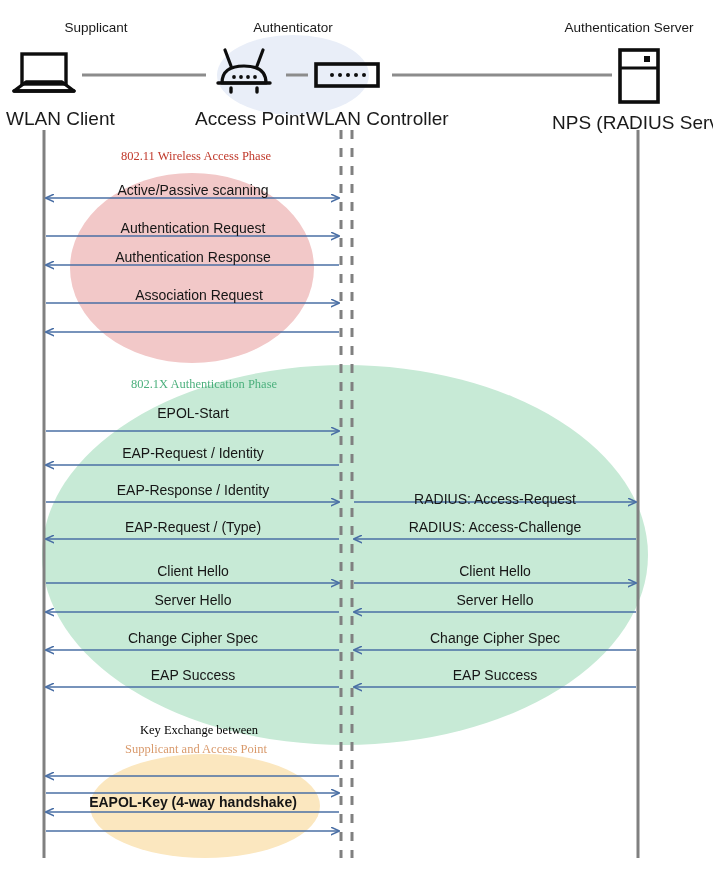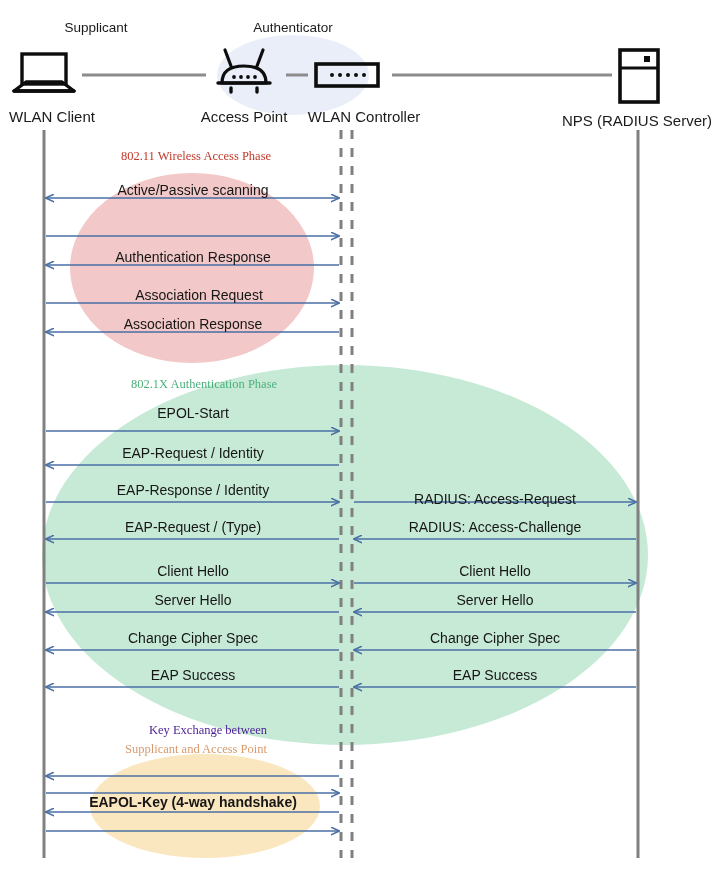--- a/index.html
+++ b/index.html
@@ -28,24 +28,25 @@
   }
   .actor-title {
     position: absolute;
     font-size: 13.5px;
     color: #1a1a1a;
     white-space: nowrap;
     text-align: center;
   }
   .actor-caption {
     position: absolute;
-    font-size: 15px;
+    font-size: 19px;
     color: #1a1a1a;
     white-space: nowrap;
     text-align: center;
+    padding-left: 6px;
   }
   .phase-label {
     position: absolute;
     font-size: 12.5px;
     font-weight: normal;
     white-space: nowrap;
     text-align: center;
     line-height: 19px;
     font-family: Liberation Serif, serif;
   }
@@ -148,35 +149,36 @@
     <line x1="354" y1="687" x2="636" y2="687" stroke="#4a6fa5" stroke-width="1.6" marker-start="url(#arrowL)"></line>
 
     <line x1="46" y1="776" x2="339" y2="776" stroke="#4a6fa5" stroke-width="1.6" marker-start="url(#arrowL)"></line>
     <line x1="46" y1="793" x2="339" y2="793" stroke="#4a6fa5" stroke-width="1.6" marker-end="url(#arrowR)"></line>
     <line x1="46" y1="812" x2="339" y2="812" stroke="#4a6fa5" stroke-width="1.6" marker-start="url(#arrowL)"></line>
     <line x1="46" y1="831" x2="339" y2="831" stroke="#4a6fa5" stroke-width="1.6" marker-end="url(#arrowR)"></line>
   </svg>
 
   <div class="actor-title" style="left:0px; top:20px; width:96px;padding-left:48px;">Supplicant</div>
   <div class="actor-title" style="left:225px; top:20px; width:136px;">Authenticator</div>
+  <div class="actor-title" style="left:545px; top:20px; width:168px;">Authentication Server</div>
 
   <div class="actor-caption" style="left:0px; top:108px; width:104px;">WLAN Client</div>
   <div class="actor-caption" style="left:189px; top:108px; width:110px;">Access Point</div>
   <div class="actor-caption" style="left:300px; top:108px; width:128px;">WLAN Controller</div>
   <div class="actor-caption" style="left:546px; top:112px; width:166px;text-align:right;">NPS (RADIUS Server)</div>
 
   <div class="phase-label" style="left:66px; top:147px; width:260px; color:#c0392b;">802.11 Wireless Access Phase</div>
   <div class="phase-label" style="left:74px; top:375px; width:260px; color:#4cb07d;">802.1X Authentication Phase</div>
-  <div class="phase-label" style="left:78px; top:721px; width:260px; color:#4c1d95;">Key Exchange between</div>
+  <div class="phase-label" style="left:69px; top:721px; width:260px; color:#000000;">Key Exchange between</div>
   <div class="phase-label" style="left:66px; top:740px; width:260px; color:#d99a6c;">Supplicant and Access Point</div>
 
   <div class="msg-label" style="left:63px; top:182px; width:260px;">Active/Passive scanning</div>
+  <div class="msg-label" style="left:63px; top:220px; width:260px;">Authentication Request</div>
   <div class="msg-label" style="left:63px; top:249px; width:260px;">Authentication Response</div>
   <div class="msg-label" style="left:69px; top:287px; width:260px;">Association Request</div>
-  <div class="msg-label" style="left:63px; top:316px; width:260px;">Association Response</div>
 
   <div class="msg-label" style="left:63px; top:445px; width:260px;">EAP-Request / Identity</div>
   <div class="msg-label" style="left:63px; top:405px; width:260px;">EPOL-Start</div>
   <div class="msg-label" style="left:63px; top:482px; width:260px;">EAP-Response / Identity</div>
   <div class="msg-label" style="left:63px; top:519px; width:260px;">EAP-Request / (Type)</div>
   <div class="msg-label" style="left:63px; top:563px; width:260px;">Client Hello</div>
   <div class="msg-label" style="left:63px; top:592px; width:260px;">Server Hello</div>
   <div class="msg-label" style="left:63px; top:630px; width:260px;">Change Cipher Spec</div>
   <div class="msg-label" style="left:63px; top:667px; width:260px;">EAP Success</div>
 

